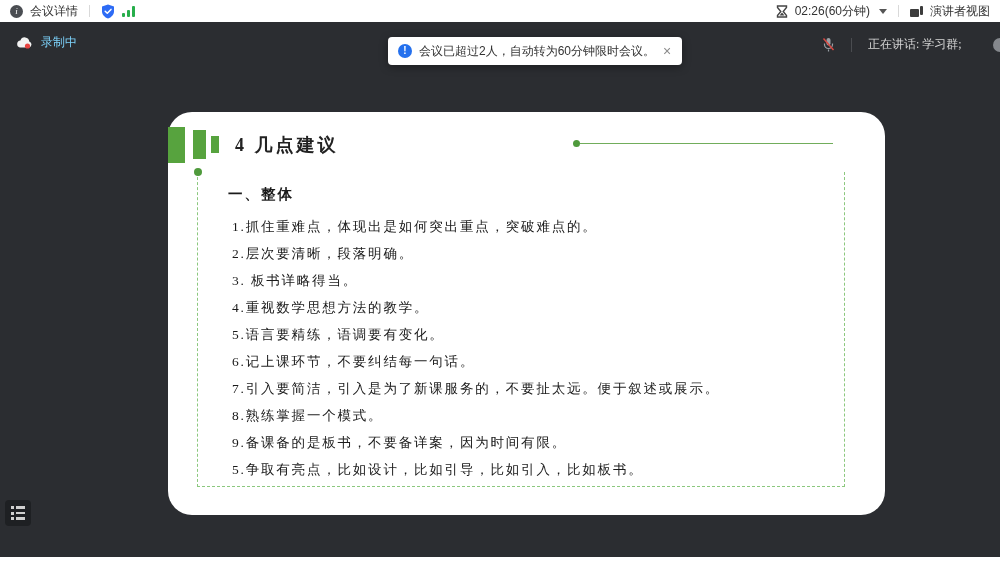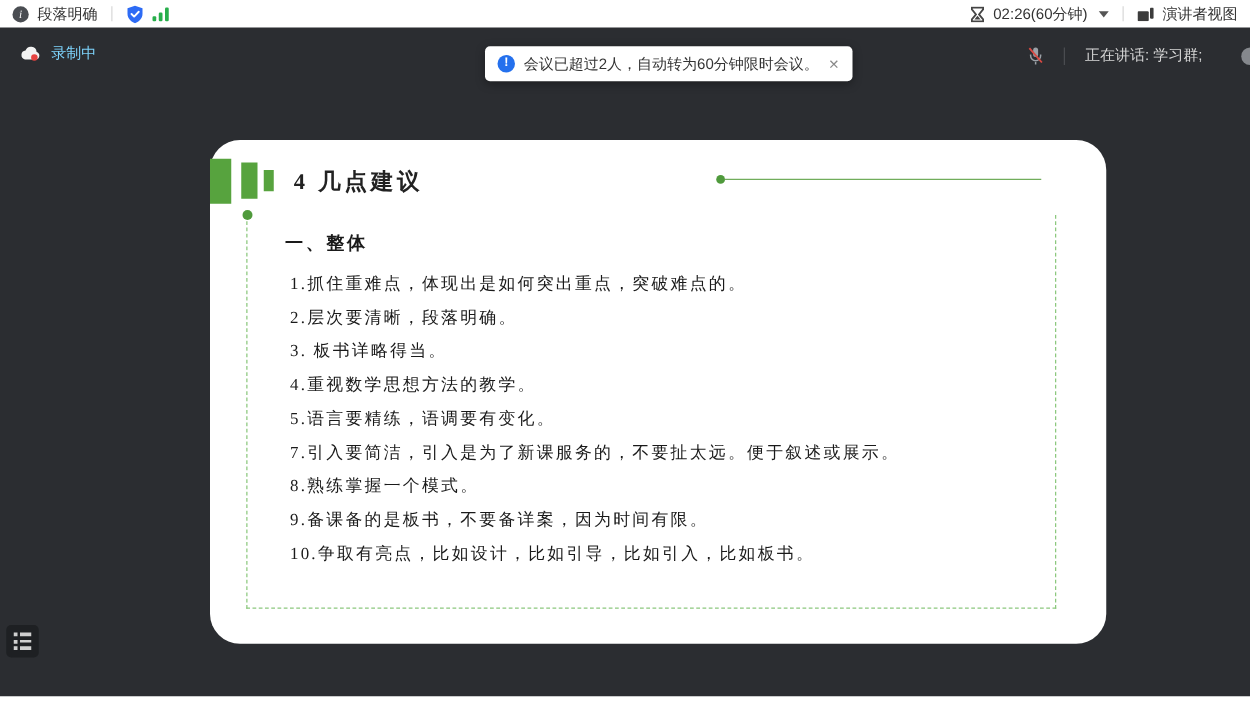--- a/index.html
+++ b/index.html
@@ -50,21 +50,21 @@
     box-shadow:0 2px 8px rgba(0,0,0,.35);
   }
   .toast-info {
     width:14px; height:14px; border-radius:50%; background:#2470ed; color:#fff;
     font-size:10px; font-weight:bold; line-height:14px; text-align:center; flex:0 0 14px;
   }
   .toast-close { color:#8a8a8a; font-size:14px; line-height:14px; cursor:pointer; padding:0 1px; }
 
   .speaking {
     position:absolute; left:822px; top:14px; display:flex; align-items:center; gap:16px;
-    color:#d6d6d6; font-size:12px;
+    color:#d6d6d6; font-size:12px;font-family:Liberation Serif, serif;
   }
   .spk-sep { width:1px; height:14px; background:#4a4c50; }
 
   .edge-handle {
     position:absolute; right:-7px; top:16px; width:14px; height:14px;
     border-radius:50%; background:#85888d;
   }
 
   
   .slide {
@@ -112,21 +112,21 @@
   .list-glyph i { width:9px; height:2.5px; background:#cfcfcf; display:block; }
 
   .icon-svg { display:block; }
 </style>
 </head>
 <body>
 
 <div class="topbar">
   <div class="tb-group">
     <span class="info-circle">i</span>
-    <span>段落明确</span>
+    <span>会议详情</span>
     <span class="tb-sep"></span>
     <svg class="icon-svg" width="14" height="15" viewBox="0 0 14 15">
       <path d="M7 .5 13 2.6v4.6c0 3.4-2.6 6.1-6 7.3C3.6 13.3 1 10.6 1 7.2V2.6Z" fill="#2d6bf5"></path>
       <path d="M4.2 7.2 6.3 9.3 10 5.4" stroke="#fff" stroke-width="1.5" fill="none" stroke-linecap="round" stroke-linejoin="round"></path>
     </svg>
     <span class="signal">
         <i></i>
         <i></i>
         <i></i>
       </span>
@@ -191,24 +191,25 @@
 
     <div class="dashed-box">
       <span class="box-dot"></span>
       <div class="section-heading">一、整体</div>
       <div class="items">
         <div>1.抓住重难点，体现出是如何突出重点，突破难点的。</div>
         <div>2.层次要清晰，段落明确。</div>
         <div>3. 板书详略得当。</div>
         <div>4.重视数学思想方法的教学。</div>
         <div>5.语言要精练，语调要有变化。</div>
+        <div>6.记上课环节，不要纠结每一句话。</div>
         <div>7.引入要简洁，引入是为了新课服务的，不要扯太远。便于叙述或展示。</div>
         <div>8.熟练掌握一个模式。</div>
         <div>9.备课备的是板书，不要备详案，因为时间有限。</div>
-        <div>10.争取有亮点，比如设计，比如引导，比如引入，比如板书。</div>
+        <div>5.争取有亮点，比如设计，比如引导，比如引入，比如板书。</div>
       </div>
     </div>
   </div>
 
   <div class="list-btn">
     <span class="list-glyph">
       <span>
           <b></b>
           <i></i>
         </span>

